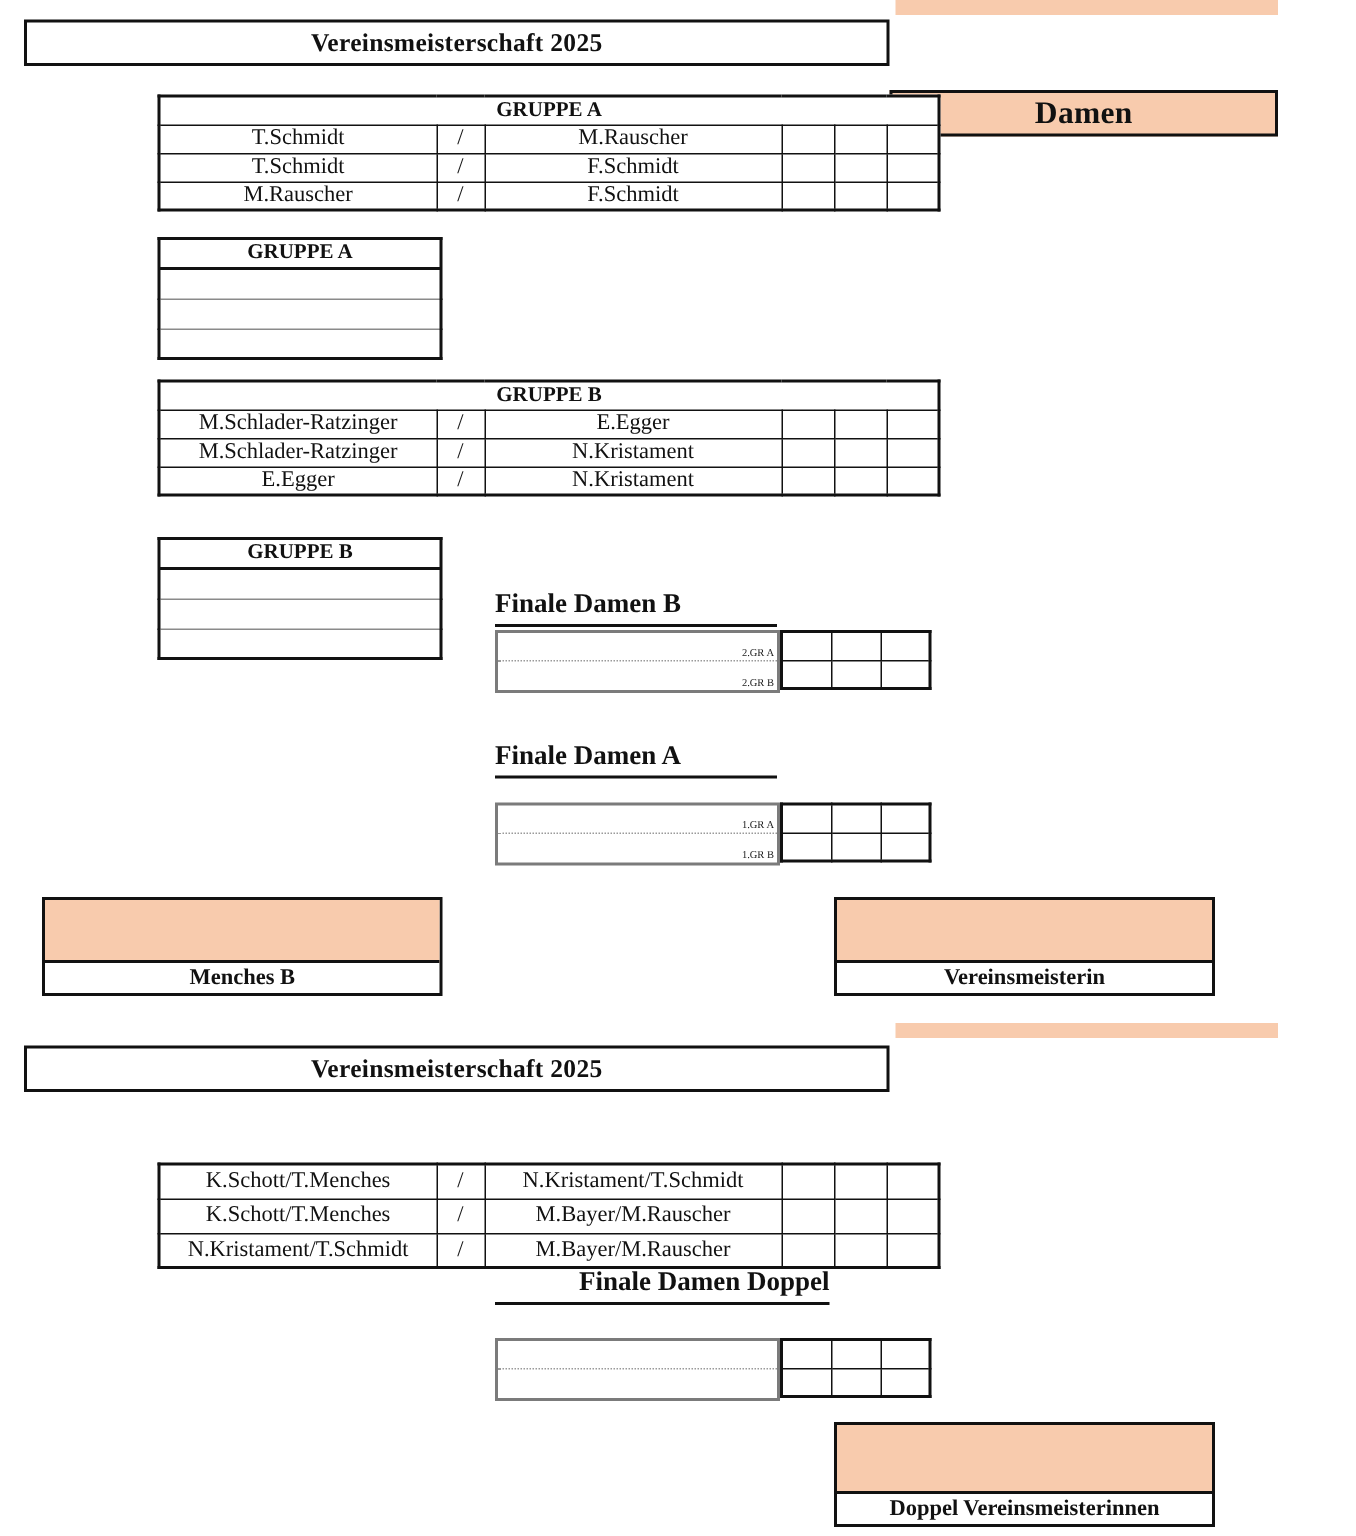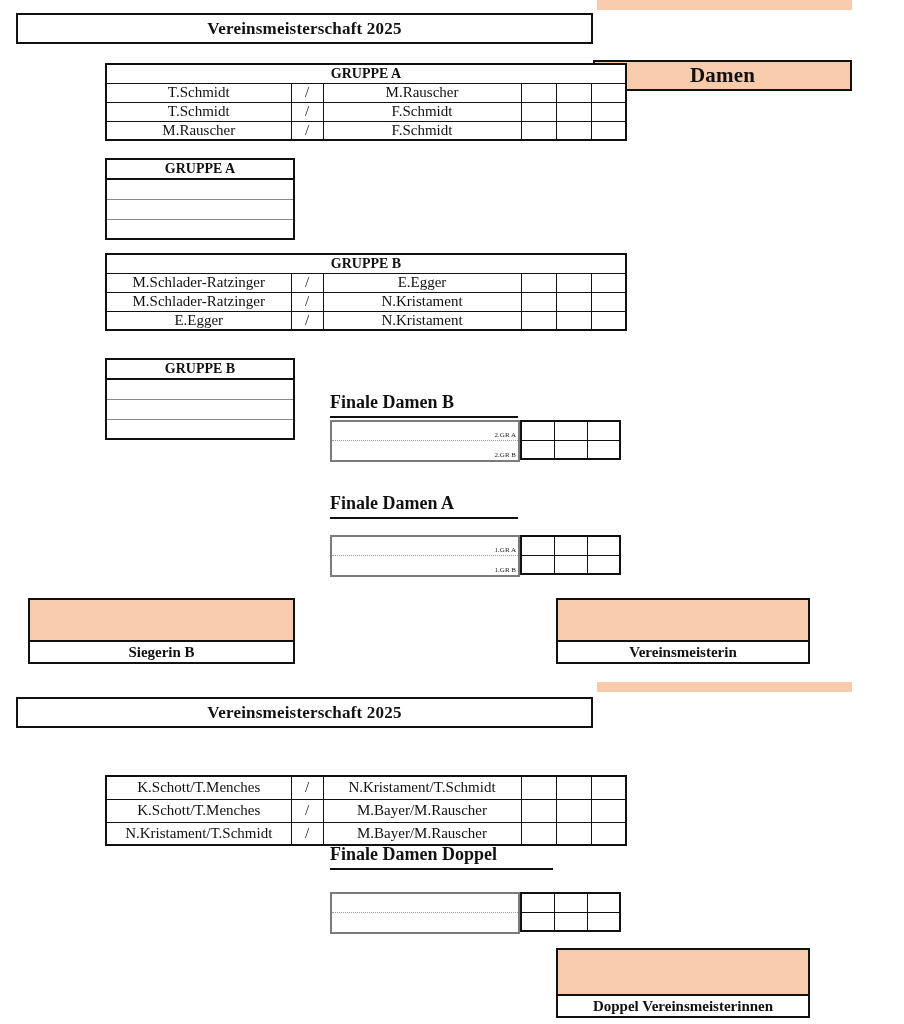--- a/index.html
+++ b/index.html
@@ -236,21 +236,21 @@
             <td></td>
             <td></td>
             <td></td>
           </tr>
     </tbody>
       </table>
   </div>
 
   <div class="abs winner" style="left:28px;top:598px;width:267px;">
     <div class="fill" style="height:42px;"></div>
-    <div class="wlabel">Siegerin B</div>
+    <div class="wlabel">Menches B</div>
   </div>
   <div class="abs winner" style="left:556px;top:598px;width:254px;">
     <div class="fill" style="height:42px;"></div>
     <div class="wlabel">Vereinsmeisterin</div>
   </div>
 
   <div class="abs accent-strip" style="left:597px;top:682px;width:255px;height:10px;"></div>
 
   <div class="abs hdr-box" style="left:16px;top:697px;width:577px;height:31px;">
     <span>Vereinsmeisterschaft 2025</span>
@@ -286,21 +286,21 @@
       <td>N.Kristament/T.Schmidt</td>
       <td>/</td>
       <td>M.Bayer/M.Rauscher</td>
       <td></td>
           <td></td>
           <td></td>
     </tr>
   </tbody>
     </table>
 
-  <div class="abs fin-head" style="left:330px;top:844px;width:223px;">Finale Damen Doppel</div>
+  <div class="abs fin-head" style="left:330px;top:844px;width:223px;text-align:right;">Finale Damen Doppel</div>
   <div class="abs finale" style="left:330px;top:892px;">
     <div class="fnames">
       <div class="frow dot"></div>
       <div class="frow"></div>
     </div>
     <table class="fscores">
       <tbody>
           <tr>
             <td></td>
             <td></td>

